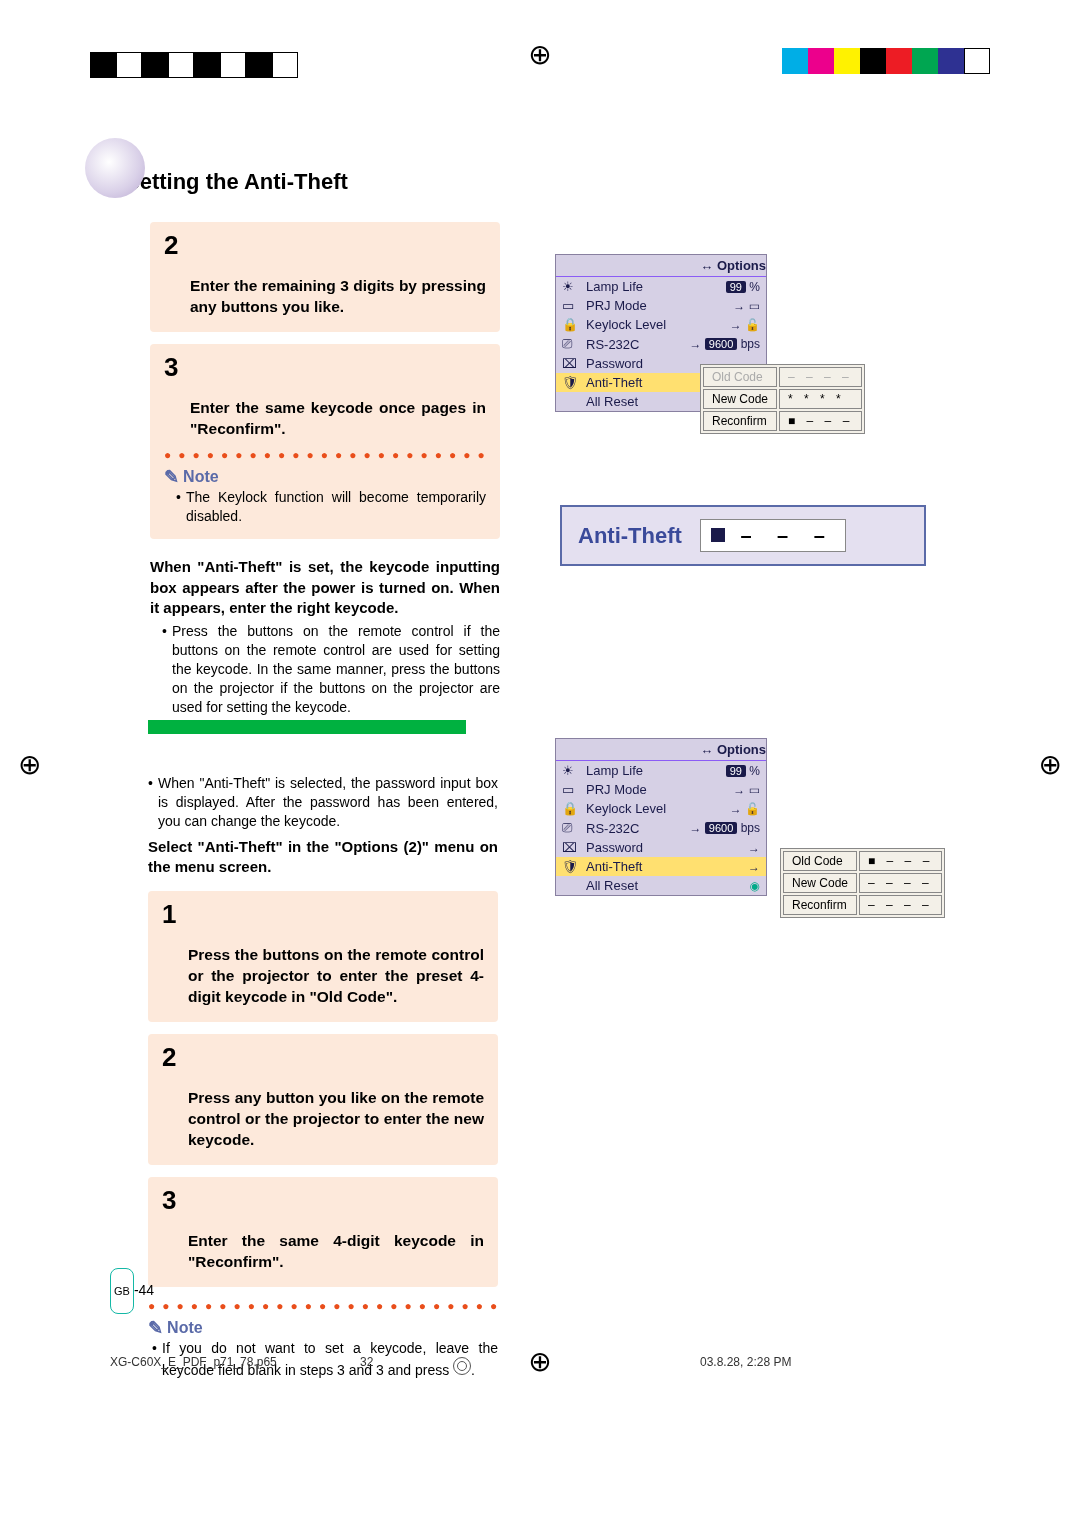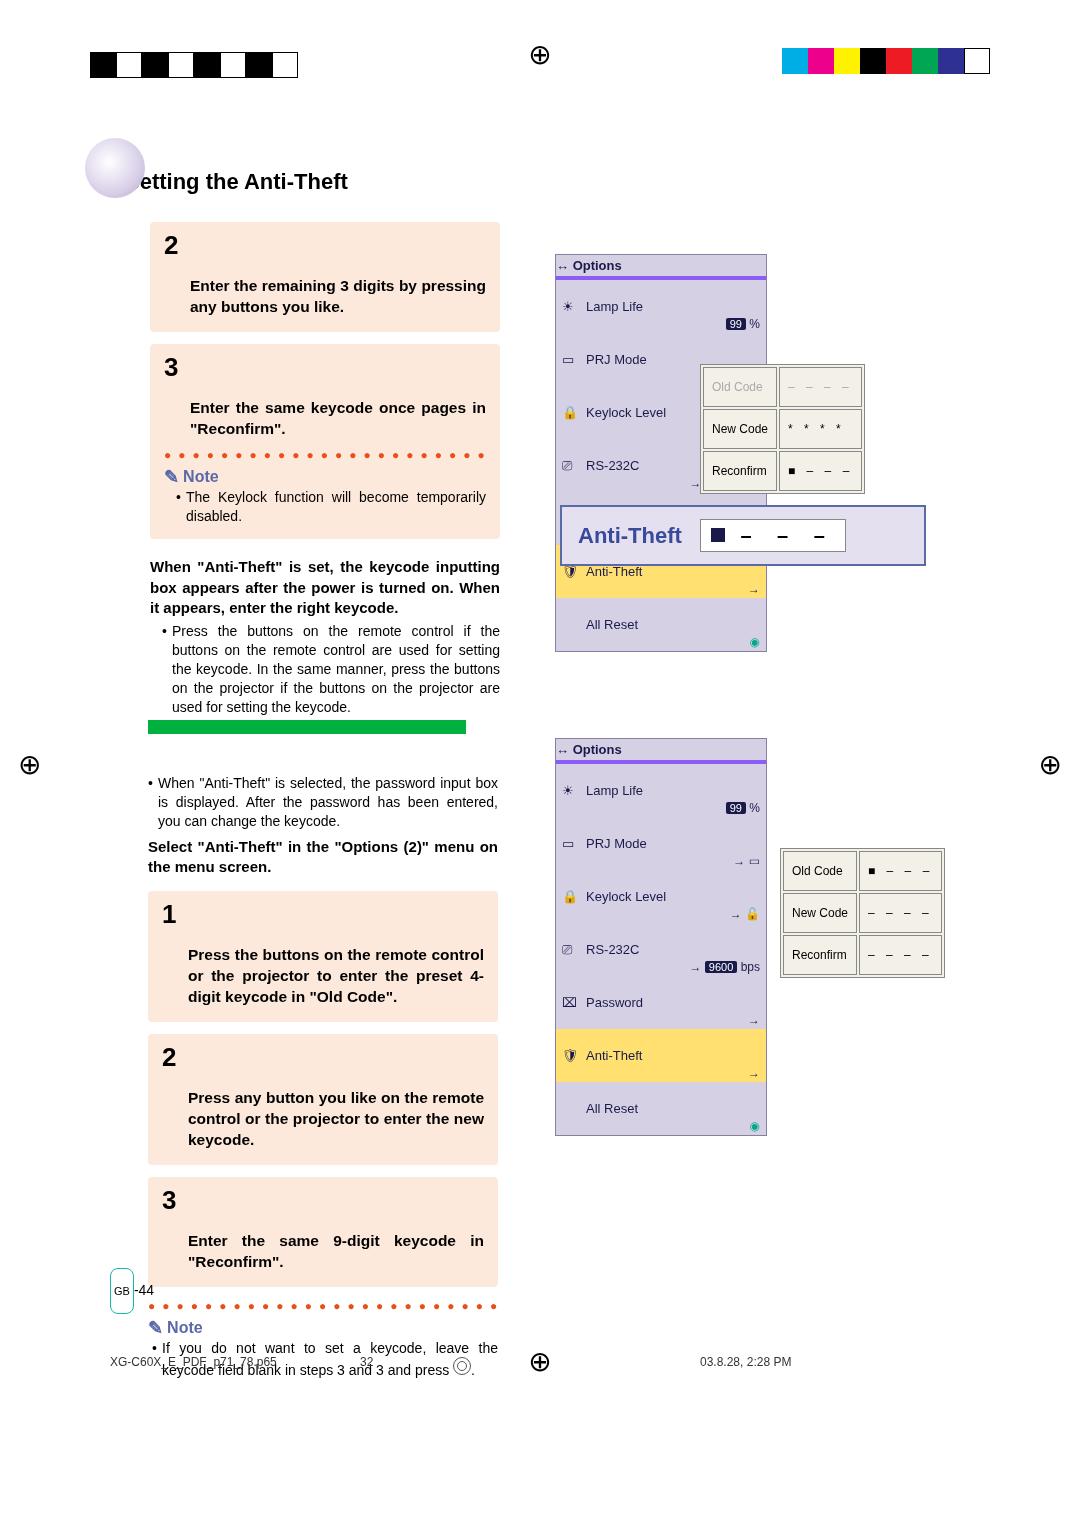--- a/index.html
+++ b/index.html
@@ -200,53 +200,53 @@
     width: 380px;
   }
   .osd-panel {
     width: 210px;
     background: #d6d0e5;
     border: 1px solid #8880a0;
     font-size: 13px;
     color: #1a1a4a;
   }
   .osd-header {
-    text-align: left;
+    text-align: right;
     padding: 3px 0;
     font-weight: bold;
-    border-bottom: 4px solid #8b5cf6;
+    border-bottom: 1px solid #8b5cf6;
     background: #d6d0e5;
   }
   .osd-row {
     display: flex;
     align-items: center;
     padding: 2px 6px;
     gap: 6px;
   }
   .osd-row .icon { width: 18px; font-size: 13px; }
   .osd-row .label { flex: 1; }
-  .osd-row .val { font-size: 12px; margin-top: 35px; }
+  .osd-row .val { font-size: 12px; }
   .osd-row.highlight { background: #ffe070; }
   .osd-row .arrow { color: #1a1a4a; font-weight: bold; }
   .badge {
     background: #1a1a4a;
     color: #fff;
     padding: 0 4px;
     border-radius: 2px;
     font-size: 11px;
   }
   .code-table {
     position: absolute;
     border: 1px solid #888;
     font-size: 12px;
     background: #f3f0e8;
   }
   .code-table td {
     border: 1px solid #888;
-    padding: 12px 8px;
+    padding: 2px 8px;
     white-space: nowrap;
   }
   .code-table .dashes { letter-spacing: 4px; }
 
   .anti-theft-box {
     position: absolute;
     left: 560px;
     top: 505px;
     width: 330px;
     border: 2px solid #5a6aa8;
@@ -409,21 +409,21 @@
     </div>
     <div class="step-box">
       <div class="step-row">
         <div class="step-num">2</div>
         <div class="step-text">Press any button you like on the remote control or the projector to enter the new keycode.</div>
       </div>
     </div>
     <div class="step-box">
       <div class="step-row">
         <div class="step-num">3</div>
-        <div class="step-text">Enter the same 9-digit keycode in "Reconfirm".</div>
+        <div class="step-text">Enter the same 4-digit keycode in "Reconfirm".</div>
       </div>
     </div>
 
     <div class="dots-divider">●●●●●●●●●●●●●●●●●●●●●●●●●●</div>
     <div class="note-label">
         <span>Note</span>
       </div>
     <div class="normal-text bullet-row" style="margin-left:4px">
       <span class="dot">•</span>
       <span>

